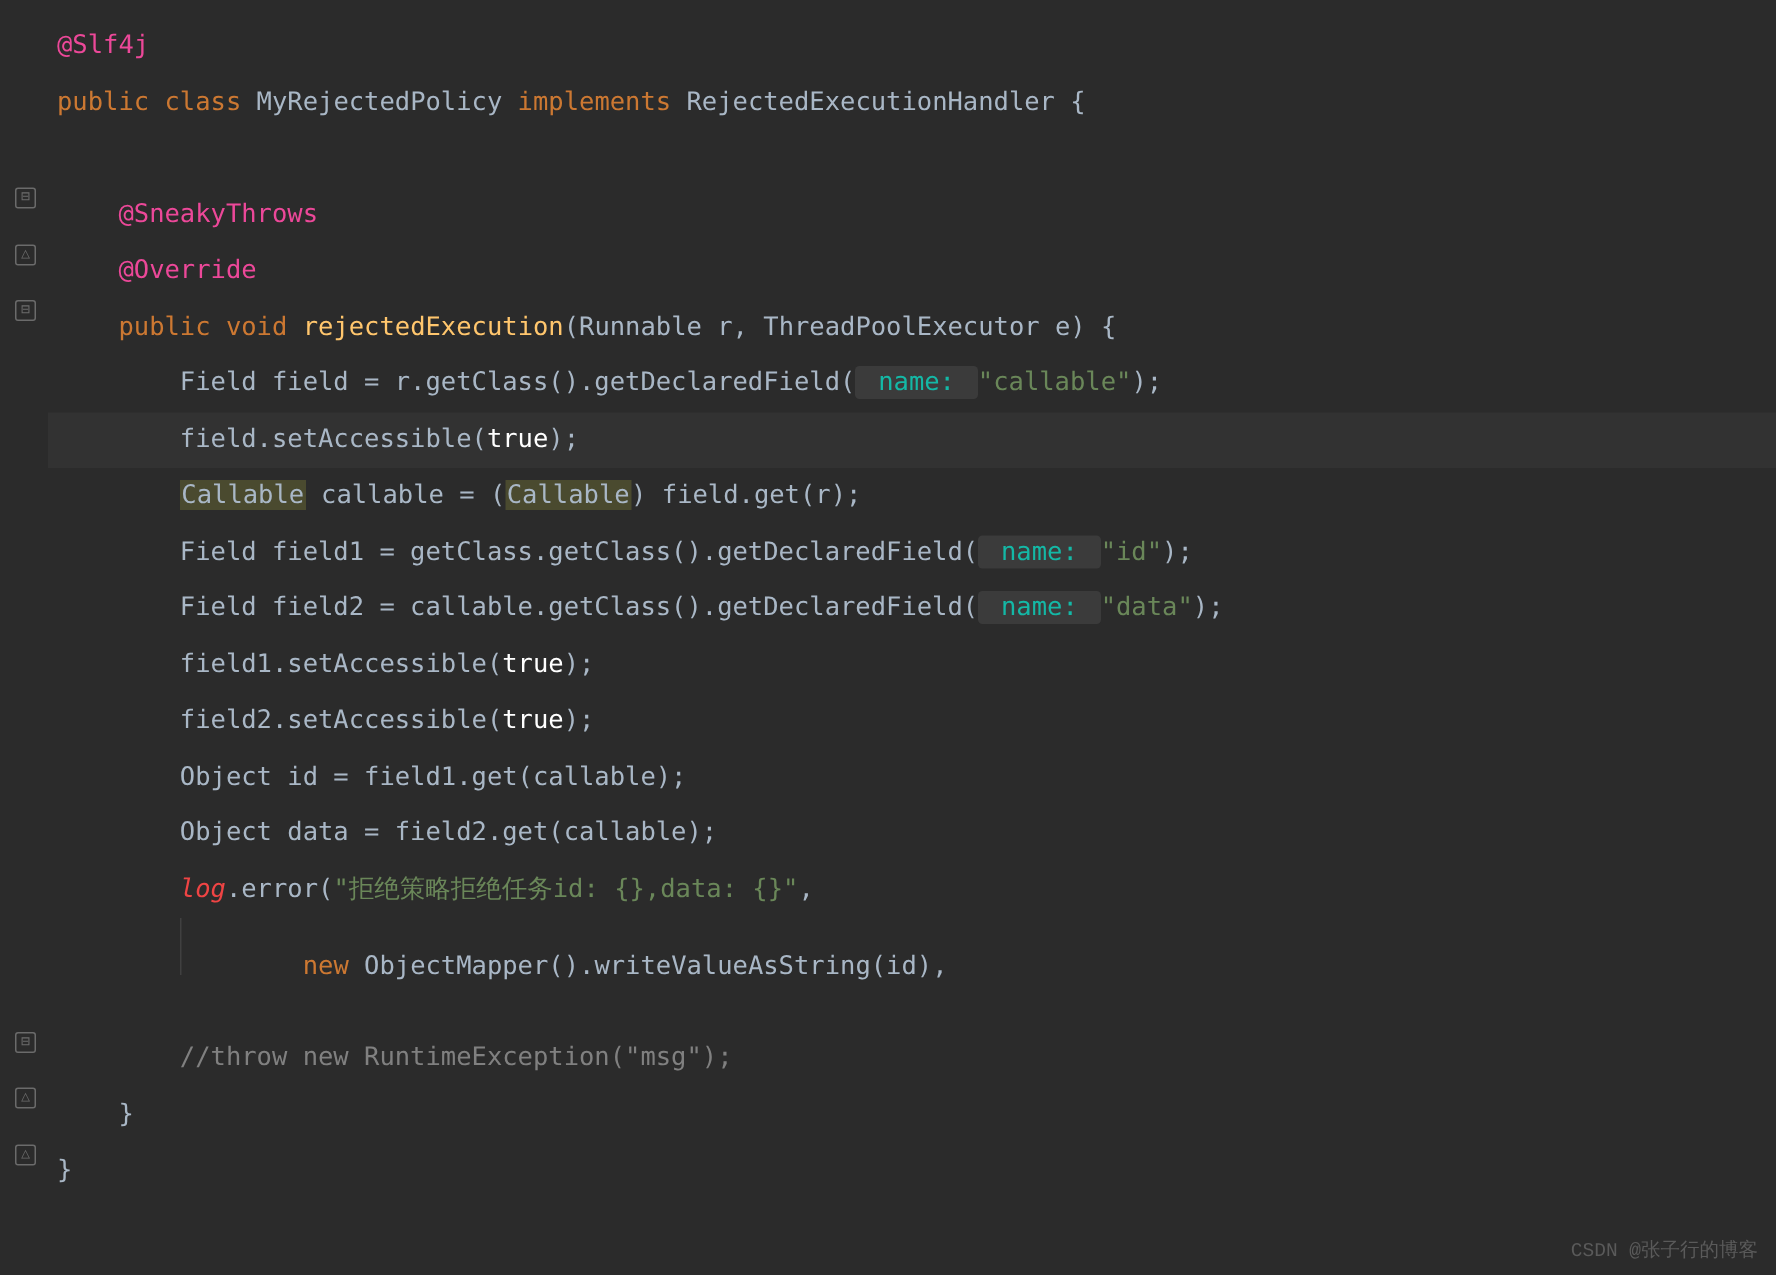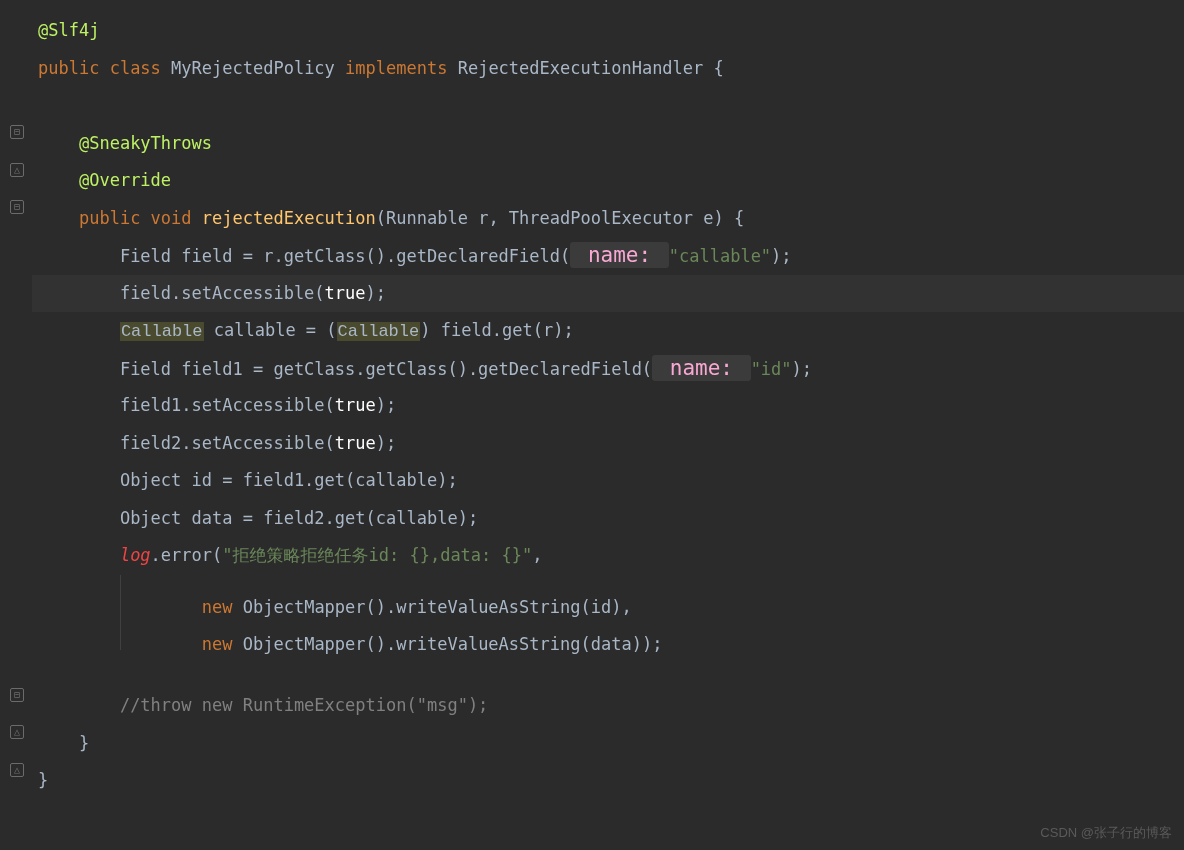--- a/index.html
+++ b/index.html
@@ -45,42 +45,42 @@
 .line {
   height: 37.5px;
   line-height: 37.5px;
   white-space: pre;
   padding-left: 6px;
 }
 .line.highlight {
   background: #323232;
 }
 .kw { color: #cc7832; }
-.anno { color: #bef264; }
+.anno { color: #ec4899; }
 .method { color: #ffc66d; }
-.param-hint { background: #3b3b3b; color: #f9a8d4; padding: 1px 5px; border-radius: 3px; font-size: 21px;}
+.param-hint { background: #3b3b3b; color: #14b8a6; padding: 1px 5px; border-radius: 3px; font-size: 17px;}
 .str { color: #6a8759; }
 .bool { color: #ffffff; }
-.var-highlight { background: #4a4a2f; color: #a9b7c6; padding: 0 1px; font-family: Liberation Mono, monospace;}
+.var-highlight { background: #4a4a2f; color: #a9b7c6; padding: 0 1px;}
 .comment { color: #808080; }
 .italic { font-style: italic; color: #ef4444;}
 .plain { color: #a9b7c6; }
 .guide {
   border-left: 1px solid #404040;
   display: inline-block;
   height: 100%;
   margin-right: -1px;
 }
 .watermark {
   position: absolute;
   right: 12px;
   bottom: 8px;
   font-size: 13px;
   color: #5a5a5a;
-  font-family: Liberation Sans, sans-serif;
+  font-family: Liberation Mono, monospace;
 }
 </style>
 </head>
 <body>
 
 <div class="editor">
   <div class="gutter" id="gutter">
       <div class="gutter-icon" style="top: 125px;">⊟</div>
       <div class="gutter-icon" style="top: 163px;">△</div>
       <div class="gutter-icon" style="top: 200px;">⊟</div>
@@ -92,26 +92,26 @@
       <div class="line"><span></span><span class="anno">@Slf4j</span></div>
       <div class="line"><span></span><span class="kw">public </span><span class="kw">class </span><span class="plain">MyRejectedPolicy </span><span class="kw">implements </span><span class="plain">RejectedExecutionHandler {</span></div>
       <div class="line"><span></span><span class="plain"></span></div>
       <div class="line"><span>    </span><span class="anno">@SneakyThrows</span></div>
       <div class="line"><span>    </span><span class="anno">@Override</span></div>
       <div class="line"><span>    </span><span class="kw">public </span><span class="kw">void </span><span class="method">rejectedExecution</span><span class="plain">(Runnable r, ThreadPoolExecutor e) {</span></div>
       <div class="line"><span>        </span><span class="plain">Field field = r.getClass().getDeclaredField(</span><span class="param-hint"> name: </span><span class="str">"callable"</span><span class="plain">);</span></div>
       <div class="line highlight"><span>        </span><span class="plain">field.setAccessible(</span><span class="bool">true</span><span class="plain">);</span></div>
       <div class="line"><span>        </span><span class="var-highlight">Callable</span><span class="plain"> callable = (</span><span class="var-highlight">Callable</span><span class="plain">) field.get(r);</span></div>
       <div class="line"><span>        </span><span class="plain">Field field1 = getClass.getClass().getDeclaredField(</span><span class="param-hint"> name: </span><span class="str">"id"</span><span class="plain">);</span></div>
+      <div class="line"><span>        </span><span class="plain">Field field2 = callable.getClass().getDeclaredField(</span><span class="param-hint"> name: </span><span class="str">"data"</span><span class="plain">);</span></div>
       <div class="line"><span>        </span><span class="plain">field1.setAccessible(</span><span class="bool">true</span><span class="plain">);</span></div>
       <div class="line"><span>        </span><span class="plain">field2.setAccessible(</span><span class="bool">true</span><span class="plain">);</span></div>
       <div class="line"><span>        </span><span class="plain">Object id = field1.get(callable);</span></div>
       <div class="line"><span>        </span><span class="plain">Object data = field2.get(callable);</span></div>
       <div class="line"><span>        </span><span class="italic">log</span><span class="plain">.error(</span><span class="str">"拒绝策略拒绝任务id: {},data: {}"</span><span class="plain">,</span></div>
       <div class="line"><span>        </span><span class="guide"></span><span class="plain">        </span><span class="kw">new </span><span class="plain">ObjectMapper().writeValueAsString(id),</span></div>
-      <div class="line"><span>        </span><span class="guide"></span><span class="plain">        </span><span class="kw">new </span><span class="plain">ObjectMapper().writeValueAsString(data));</span></div>
       <div class="line"><span>        </span></div>
       <div class="line"><span>        </span><span class="comment">//throw new RuntimeException("msg");</span></div>
       <div class="line"><span>    </span><span class="plain">}</span></div>
       <div class="line"><span></span><span class="plain">}</span></div>
     </div>
 </div>
 <div class="watermark">CSDN @张子行的博客</div>
 
 </body></html>

